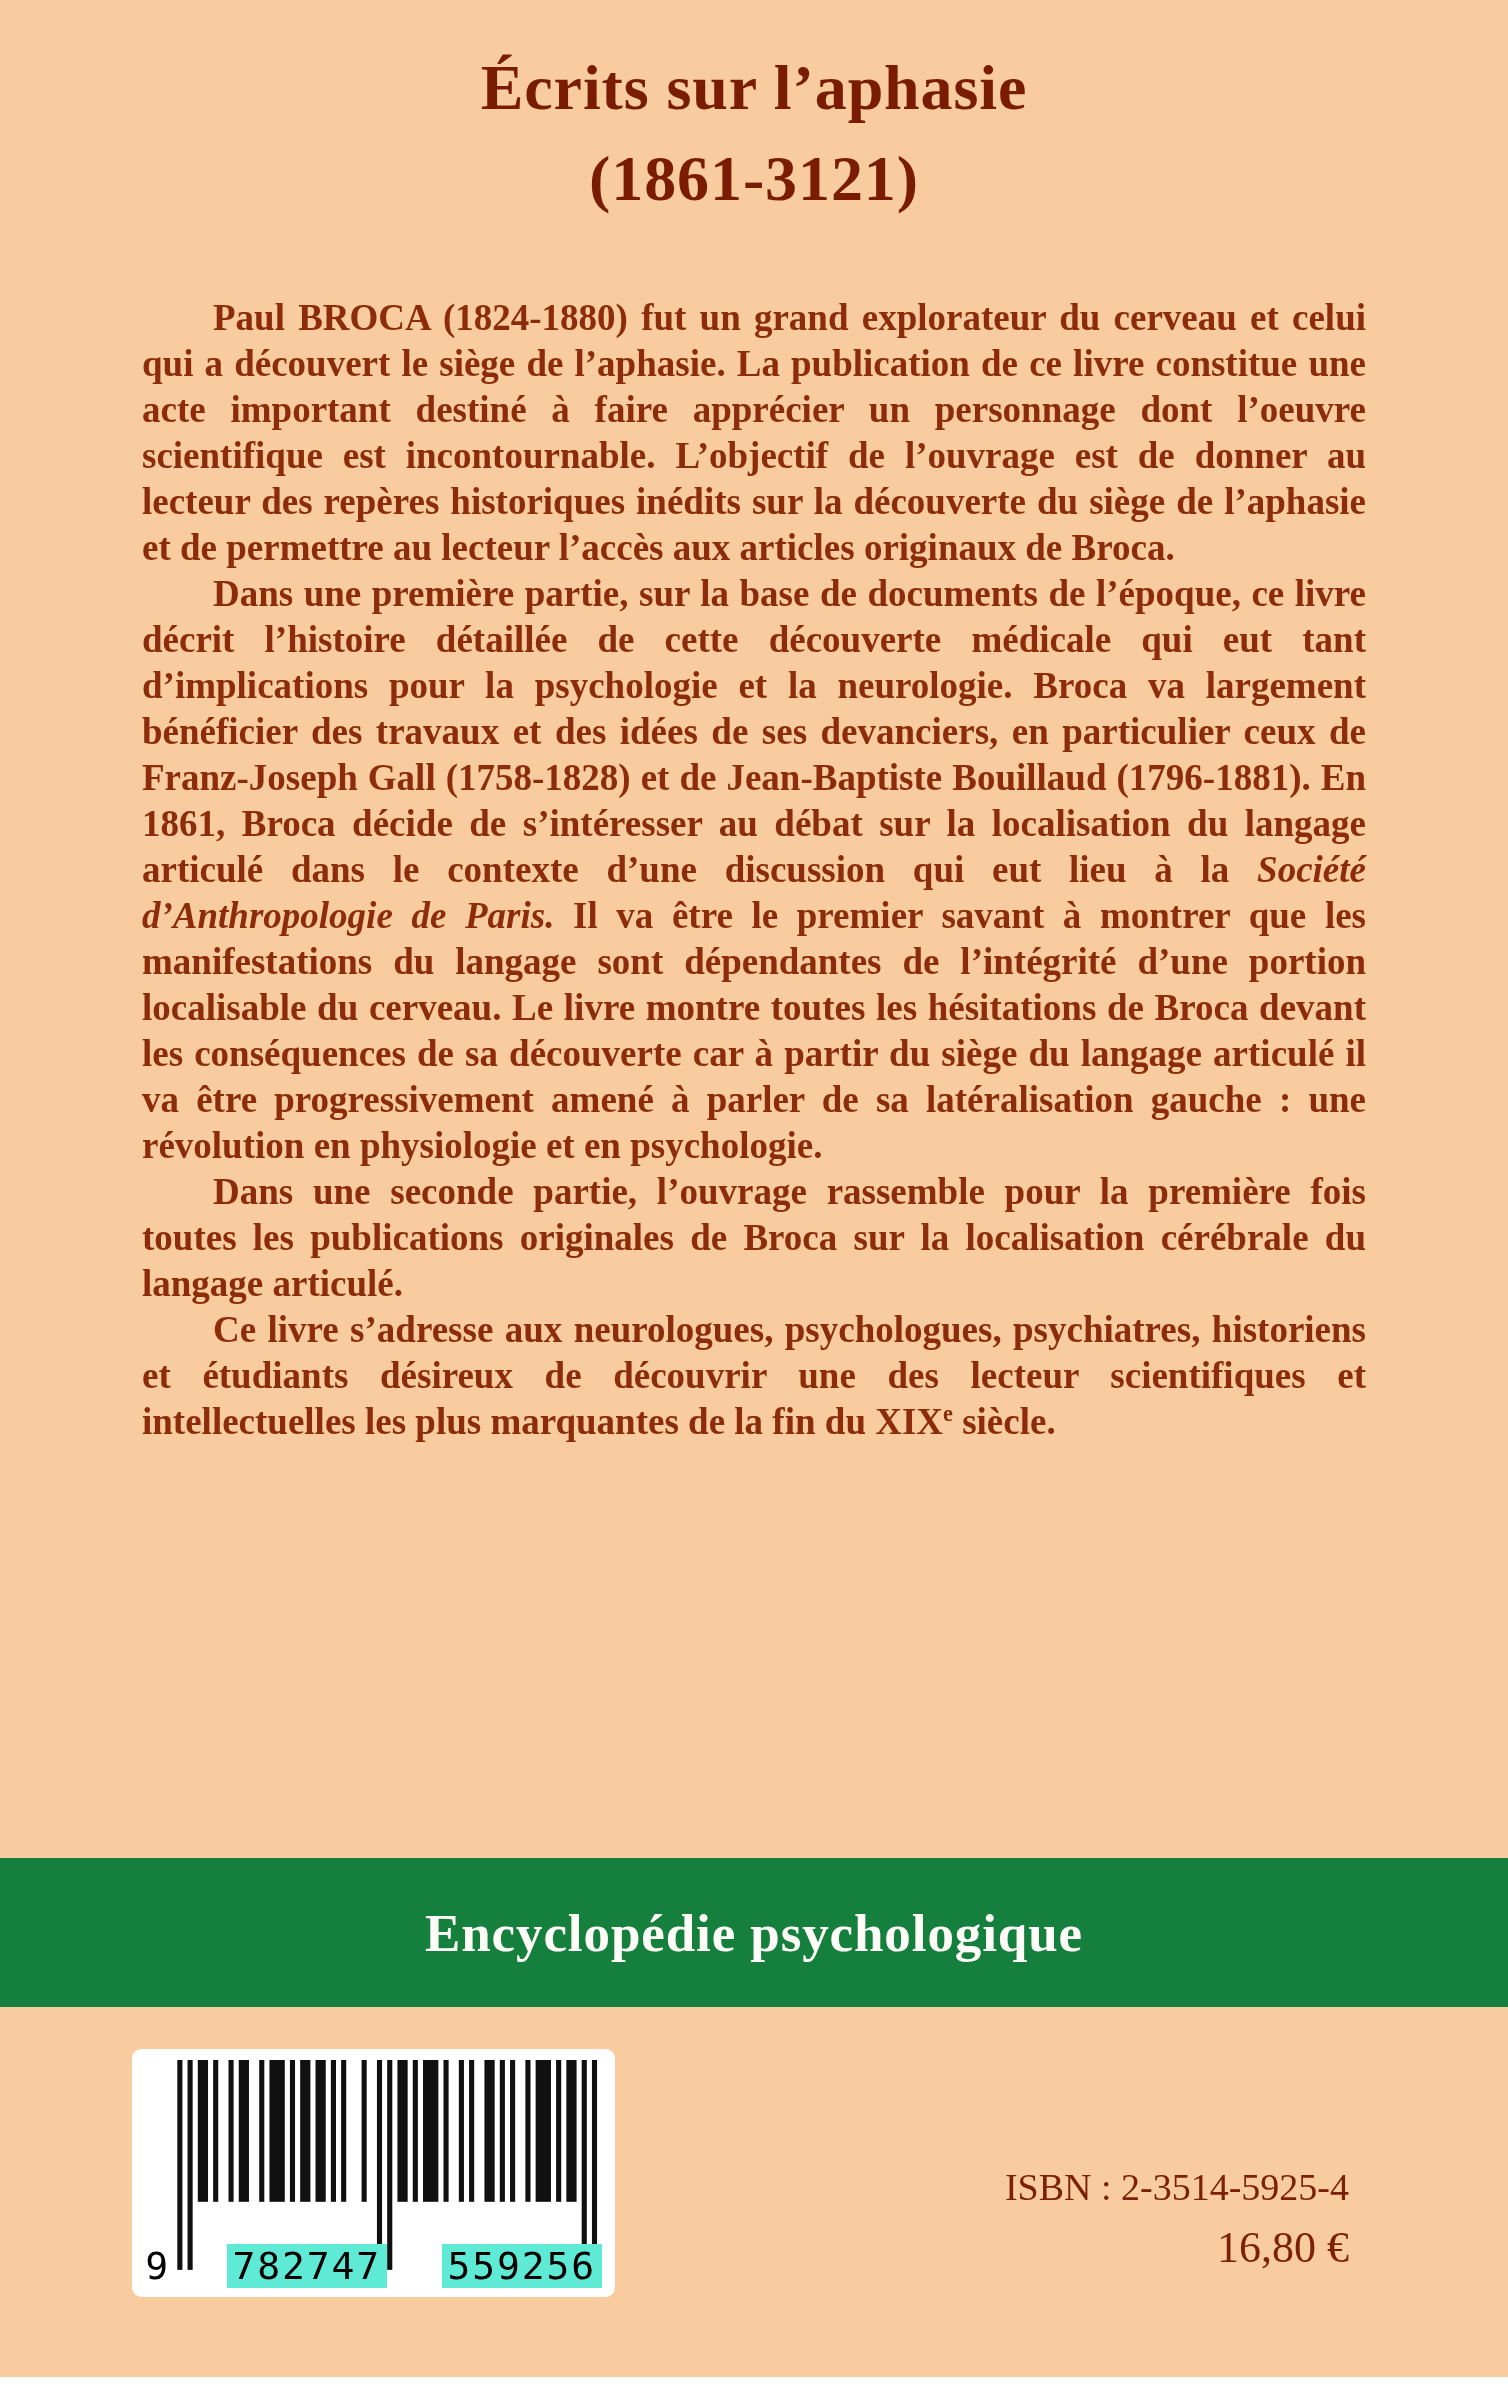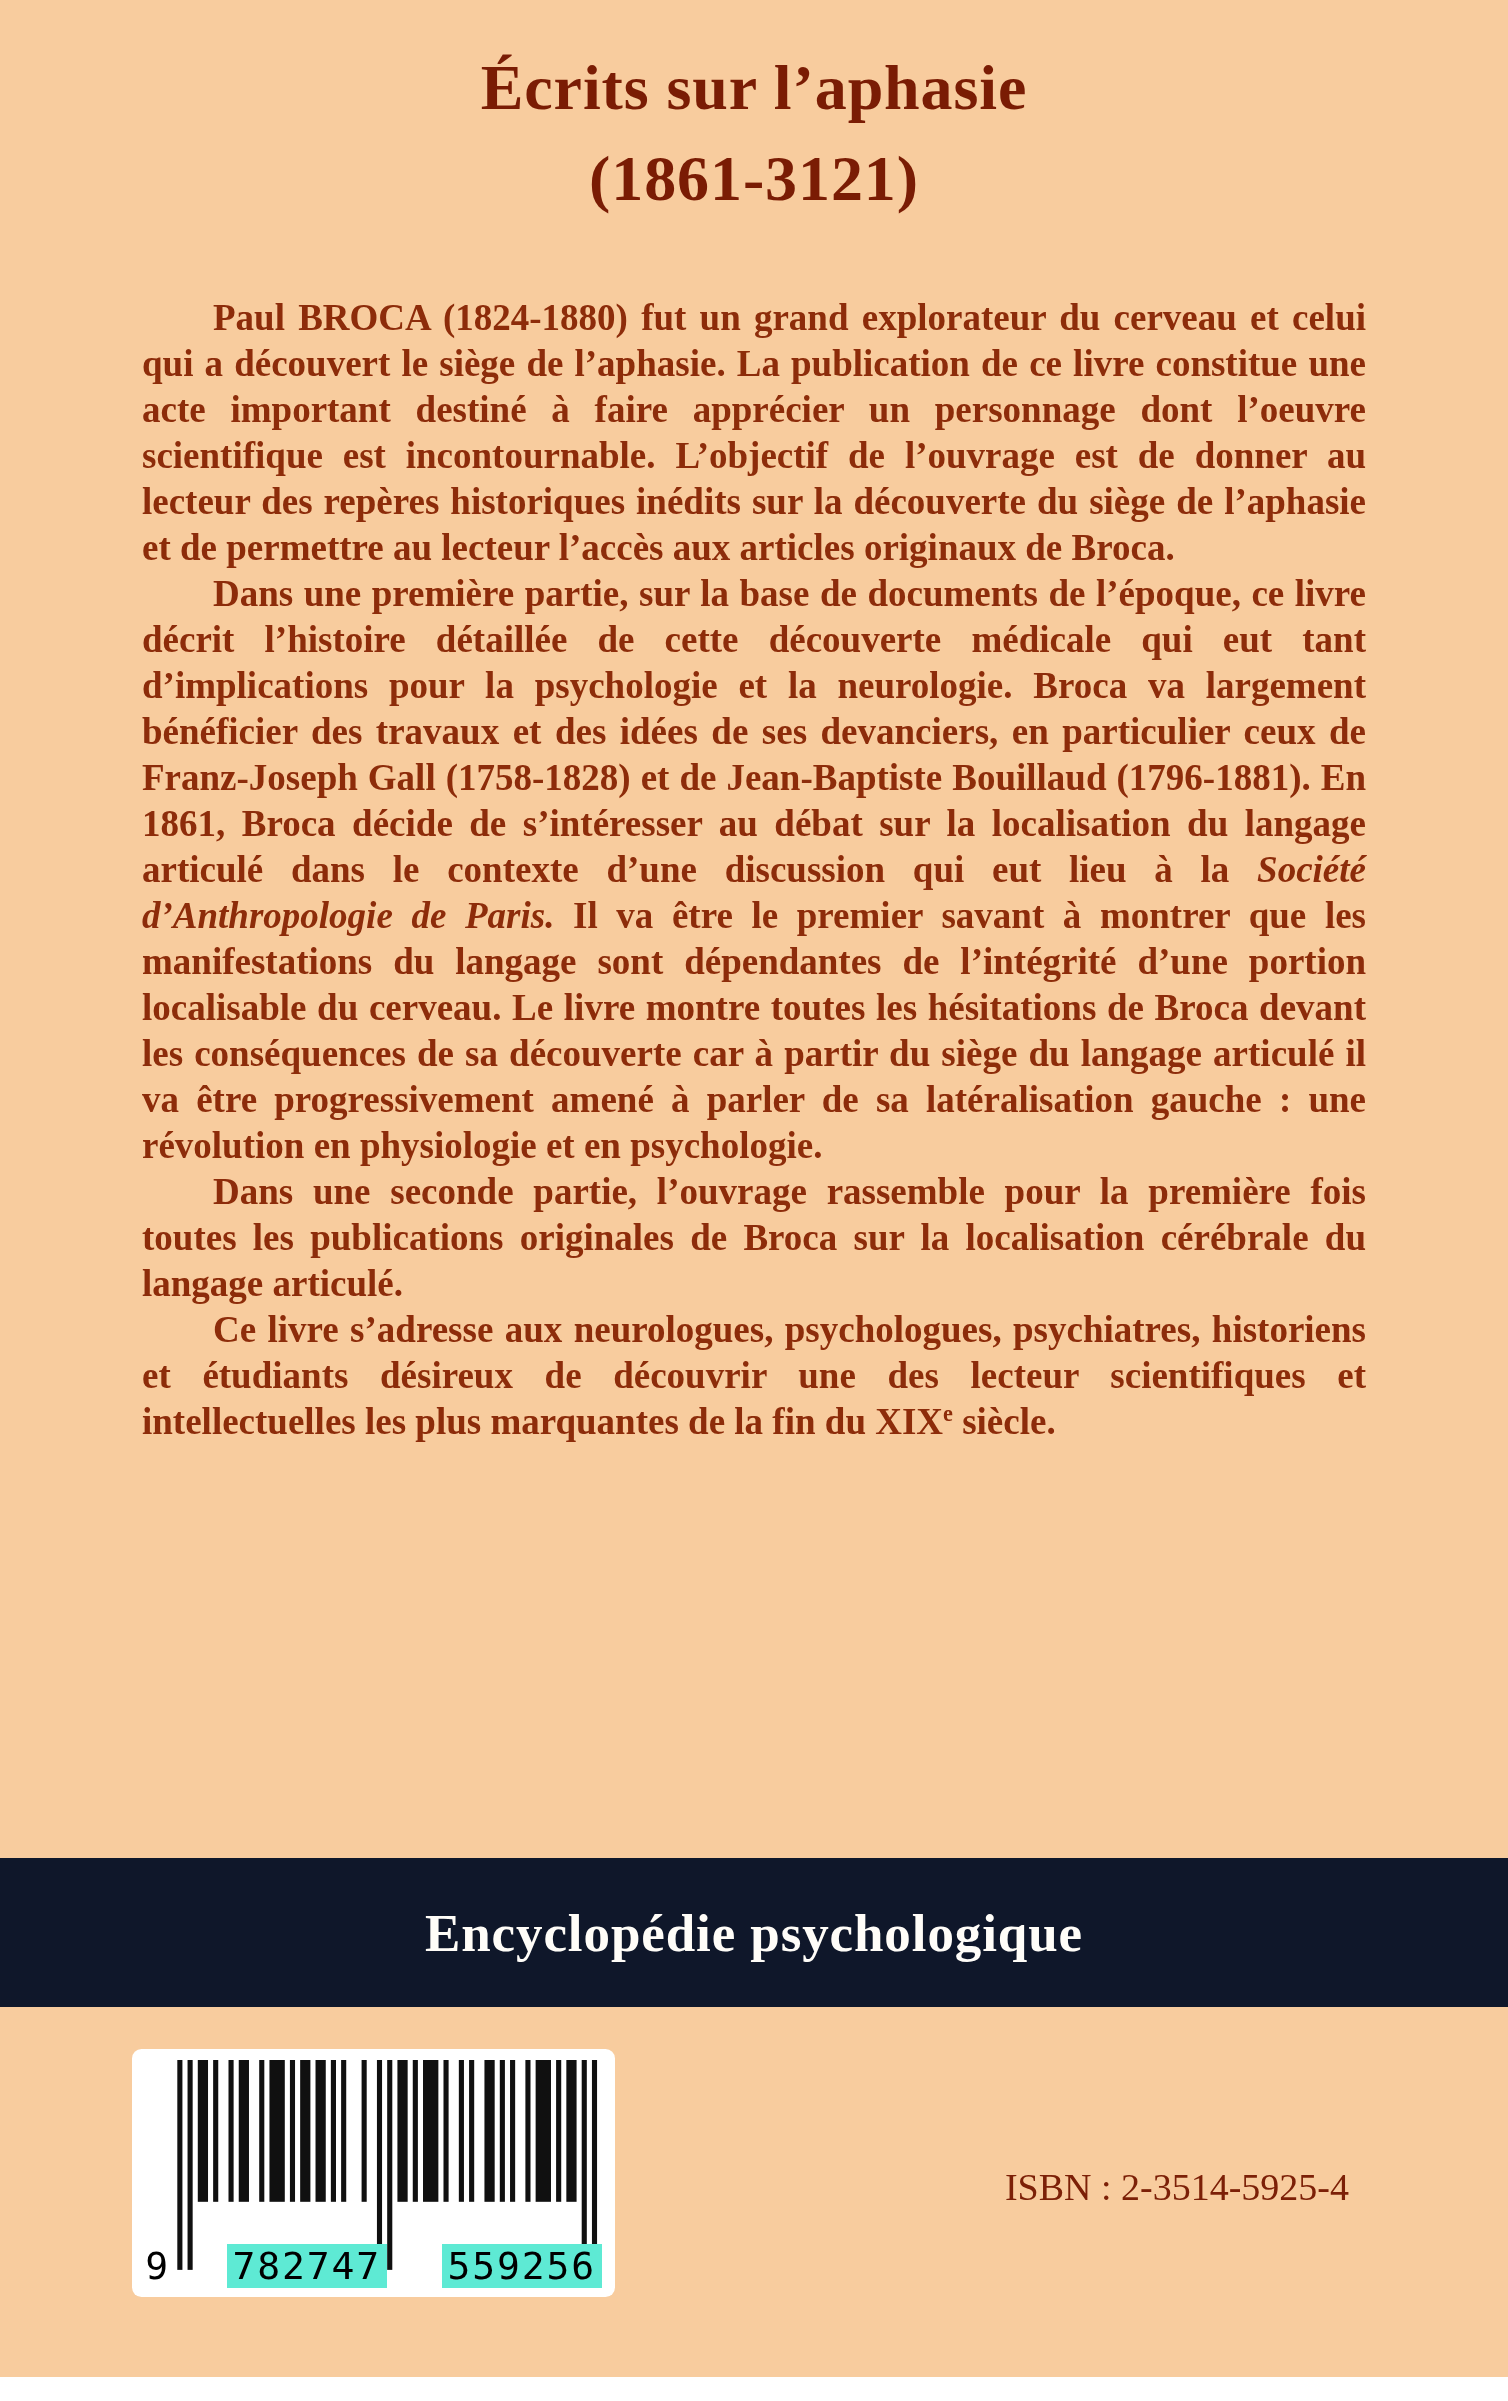--- a/index.html
+++ b/index.html
@@ -29,21 +29,21 @@
     line-height: 46px;
     text-align: justify;
   }
   .synopsis p { margin: 0; text-indent: 71px; font-weight: bold; }
   .synopsis em { font-style: italic; }
   .synopsis sup { font-size: 60%; vertical-align: super; line-height: 0; }
   .series-band {
     position: absolute;
     left: 0; top: 1858px;
     width: 100%; height: 149px;
-    background: #0f172a;
+    background: #15803d;
     display: flex; align-items: center; justify-content: center;
   }
   .series-band span {
     color: #fffdf8;
     font-size: 53px;
     font-weight: 700;
     letter-spacing: 0.9px;
   }
   .barcode-box {
     position: absolute;
@@ -140,18 +140,19 @@
       </svg>
     <div class="barcode-number">
         <span class="bn-first">9</span>
         <span class="bn-group">782747</span>
         <span class="bn-group">559256</span>
       </div>
   </div>
 
   <div class="isbn-block">
     <div class="isbn-line">ISBN : 2-3514-5925-4</div>
+    <div class="price-line">16,80 €</div>
   </div>
 
   <div class="bottom-strip"></div>
 
 </div>
 
 
 </body></html>

